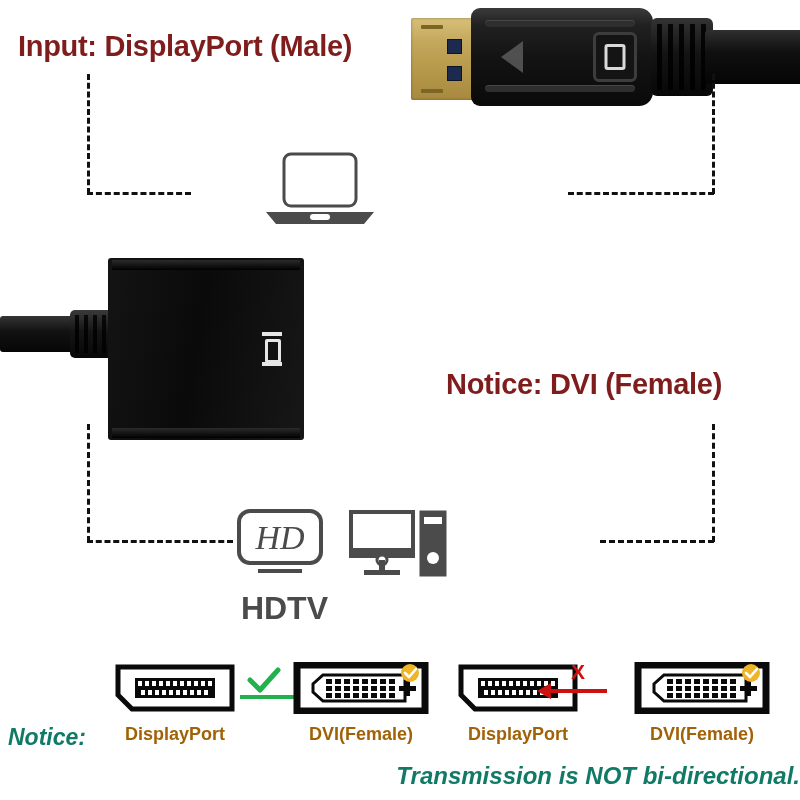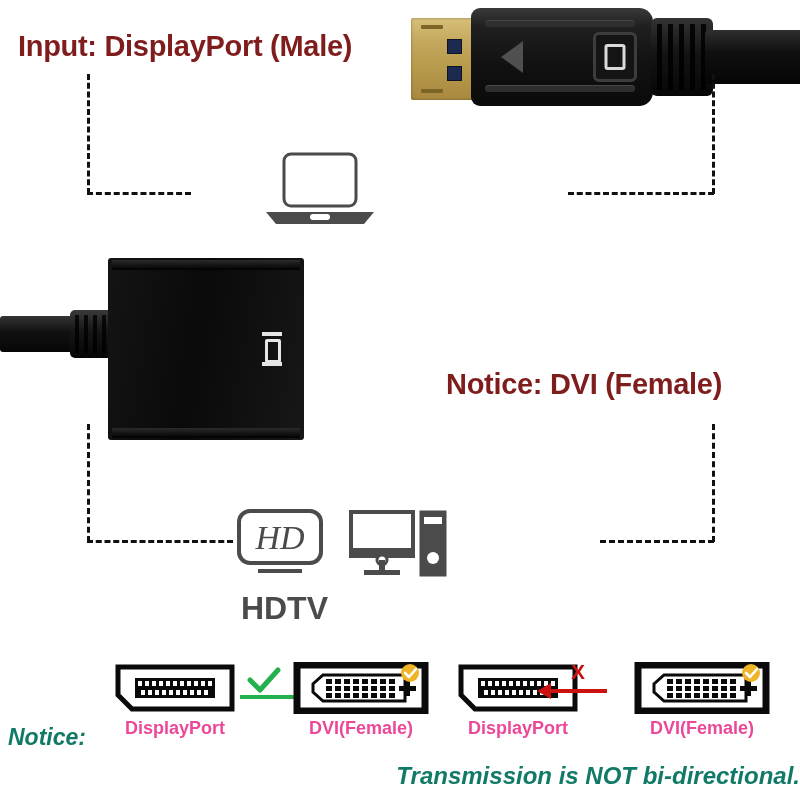--- a/index.html
+++ b/index.html
@@ -243,21 +243,22 @@
     color: #117a67;
     white-space: nowrap;
   }
   .port-item {
     position: absolute;
     text-align: center;
   }
   .port-item .port-caption {
     font-size: 18px;
     font-weight: bold;
-    color: #ec4899;
+    color: #a16207;
+    margin-top: 6px;
     white-space: nowrap;
   }
   .arrow-mark {
     position: absolute;
     font-size: 21px;
     font-weight: bold;
     white-space: nowrap;
   }
 </style>
 </head>

